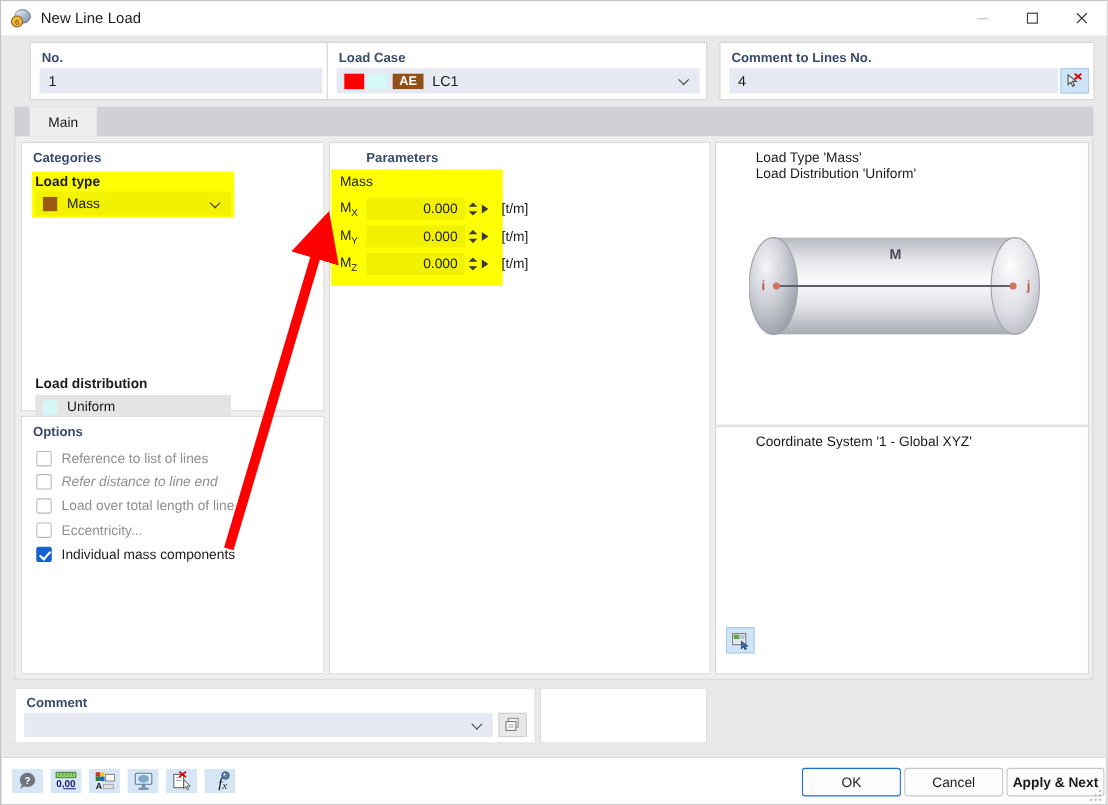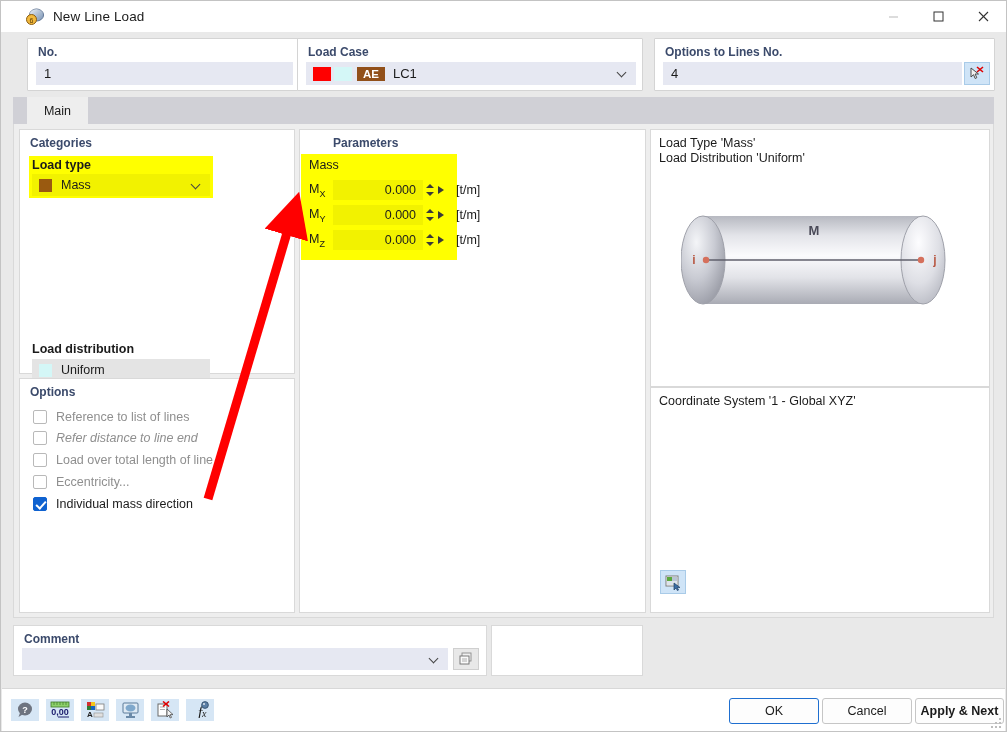--- a/index.html
+++ b/index.html
@@ -16,21 +16,21 @@
     position: relative;
     width: 1007px; height: 732px;
     background: #e9e9e9;
     border: 1px solid #c3c3c3;
   }
 
   
   .titlebar {
     position: absolute; left: 0; top: 0; width: 1005px; height: 31px;
     background: #ffffff;
-    display: flex; align-items: center; padding-left: 16px;
+    display: flex; align-items: center;
   }
   .title-icon {
     width: 20px; height: 20px; margin-left: 8px; margin-right: 8px;
     position: relative; flex: none;
   }
   .title-text {
     font-size: 13.5px; color: #1b1b1b; letter-spacing: .1px;
   }
   .win-buttons { margin-left: auto; display: flex; height: 31px; }
   .win-btn {
@@ -146,21 +146,21 @@
     width: 13px; height: 20px; position: relative; flex: none;
   }
   .spin-play::after {
     content: ""; position: absolute; left: 3px; top: 6px;
     border-top: 4px solid transparent; border-bottom: 4px solid transparent;
     border-left: 6px solid #3a3a3a;
   }
   .spin-unit { margin-left: 8px; font-size: 12.5px; }
 
   
-  .preview-text { position: absolute; font-size: 12.5px; color: #1b1b1b; line-height: 15px; }
+  .preview-text { position: absolute; font-size: 12.5px; color: #1b1b1b; line-height: 15px; margin-left: 28px; }
 
   
   .iconbtn {
     position: absolute; width: 24px; height: 22px;
     border: 1px solid transparent;
     display: flex; align-items: center; justify-content: center;
   }
   .iconbtn.lit { background: #cfe4f7; border-color: #a9cbe8; }
   .iconbtn.plain { background: #e8e8e8; border-color: #cfcfcf; }
 
@@ -242,21 +242,21 @@
     <div class="field" style="left:8px; top:23px; width:330px; height:23px; padding-left:0;justify-content:flex-end;">
       <span style="width:18px;height:14px;background:#ff0000;margin-left:7px;flex:none;"></span>
       <span style="width:18px;height:14px;background:#d4f7f7;margin-left:3px;flex:none;"></span>
       <span style="background:#91501a;color:#fff;font-size:11.5px;font-weight:bold;padding:1px 6px;margin-left:5px;flex:none;">AE</span>
       <span style="margin-left:8px;">LC1</span>
       <span class="chev"></span>
     </div>
   </div>
 
   <div class="topgroup" style="left:653px; top:37px; width:341px; height:53px;">
-    <div class="g-label">Options to Lines No.</div>
+    <div class="g-label">Comment to Lines No.</div>
     <div class="field" style="left:8px; top:23px; width:299px; height:23px;">4</div>
     <div class="iconbtn lit" style="left:309px; top:23px; width:26px; height:23px;">
       <svg width="16" height="16" viewBox="0 0 16 16">
         <path d="M2 2 L2 11 L4.5 8.7 L6.2 12.5 L7.8 11.7 L6.1 8 L9.5 8 Z" fill="#f2f2f2" stroke="#4a4a4a" stroke-width="1"></path>
         <line x1="8" y1="1" x2="14" y2="6" stroke="#e00000" stroke-width="1.6"></line>
         <line x1="14" y1="1" x2="8" y2="6" stroke="#e00000" stroke-width="1.6"></line>
       </svg>
     </div>
   </div>
 
@@ -320,21 +320,21 @@
       <div class="cbrow" style="left:13px; top:72px;">
         <span class="cbox"></span>
         <span class="cbtext dim">Load over total length of line</span>
       </div>
       <div class="cbrow" style="left:13px; top:94px;">
         <span class="cbox"></span>
         <span class="cbtext dim">Eccentricity...</span>
       </div>
       <div class="cbrow" style="left:13px; top:116px;">
         <span class="cbox checked"></span>
-        <span class="cbtext">Individual mass direction</span>
+        <span class="cbtext">Individual mass components</span>
       </div>
     </div>
 
     <div class="panel" style="left:285px; top:5px; width:347px; height:484px;">
       <div class="panel-title" style="left:10px; top:6px;padding-left:23px;">Parameters</div>
 
       <div class="hl" style="position:absolute; left:1px; top:24px; width:156px; height:106px;"></div>
 
       <div class="lbl" style="left:9px; top:28px;">Mass</div>
 

